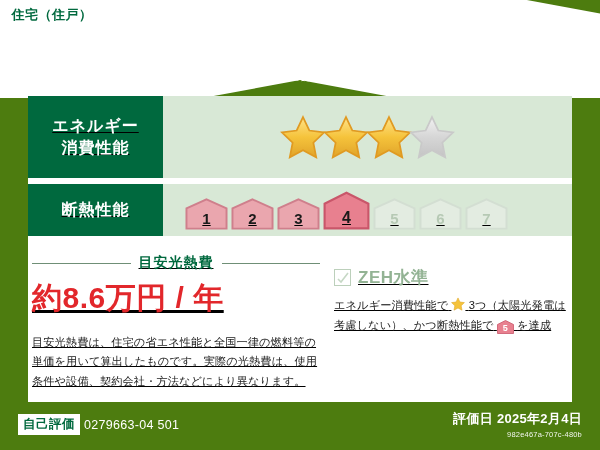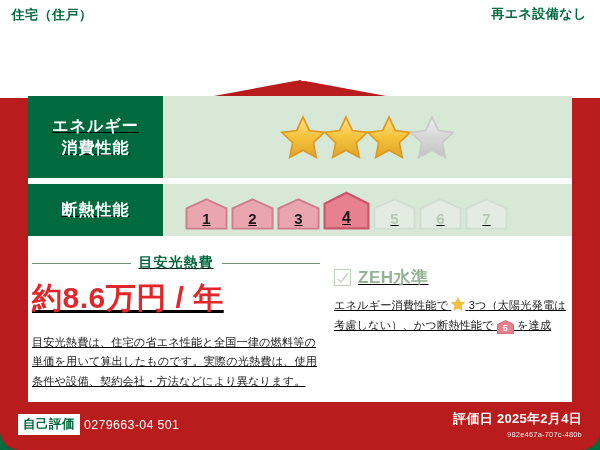--- a/index.html
+++ b/index.html
@@ -10,22 +10,21 @@
     font-family: "Liberation Sans", "DejaVu Sans", sans-serif;
     background: #00693e;
     overflow: hidden;
     position: relative;
   }
 
   
   .label-root {
     position: absolute;
     inset: 0;
-    background: #b91c1c;
-    border-radius: 19px;
+    background: #4d7c0f;
   }
 
   
   .corner-tag {
     position: absolute;
     background: #ffffff;
     color: #00693e;
     font-weight: bold;
     font-size: 13px;
     letter-spacing: 0.5px;
@@ -270,23 +269,20 @@
 
 <div class="label-root">
 
   <div class="roof-wrap">
     <div class="roof-white-left"></div>
     <div class="roof-white-right"></div>
   </div>
 
   <div class="corner-tag left">
     <span>住宅（住戸）</span>
-  </div>
-  <div class="corner-tag right">
-    <span>再エネ設備なし</span>
   </div>
 
   <div class="header-text">
     <div class="header-sub">建築物省エネ法に基づく</div>
     <div class="header-main">省エネ性能ラベル</div>
   </div>
 
   <div class="card">
 
     <div class="rating-row first">

